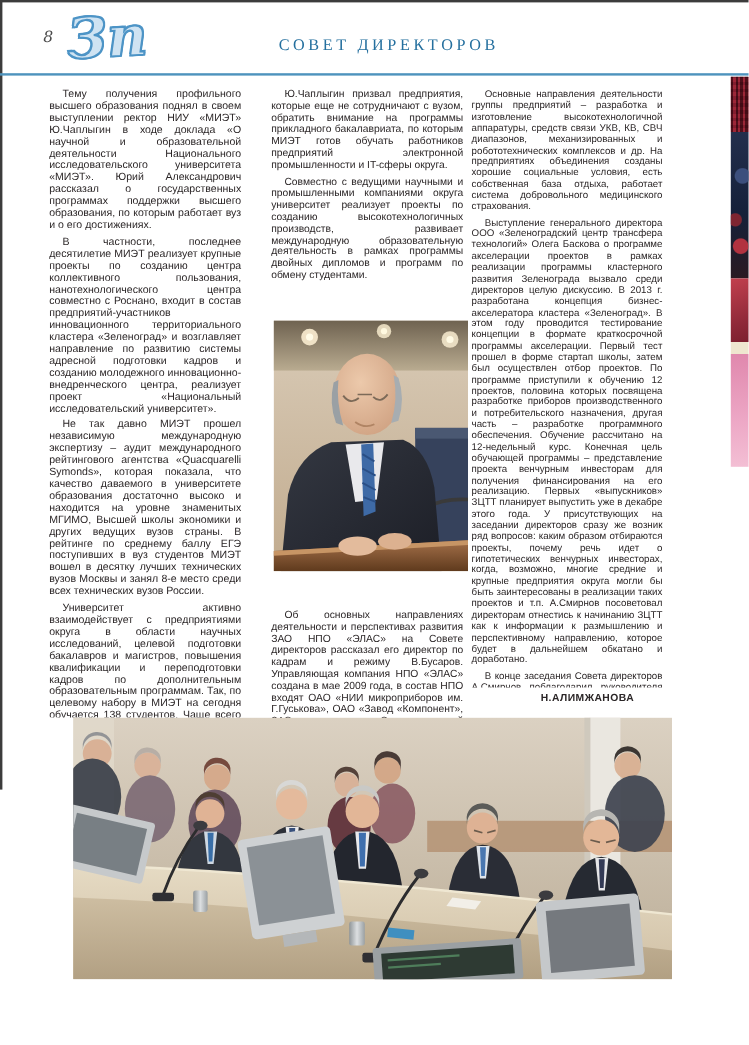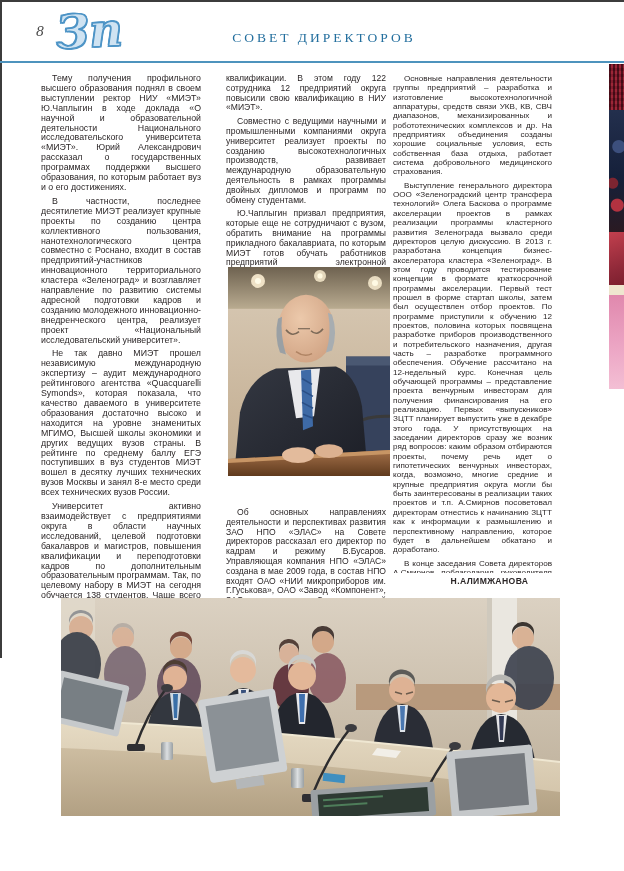--- a/index.html
+++ b/index.html
@@ -97,23 +97,22 @@
     <div class="strip seg4"></div>
   </aside>
 
   <section class="col col1">
       <p class="">Тему получения профильного высшего образования поднял в своем выступлении ректор НИУ «МИЭТ» Ю.Чаплыгин в ходе доклада «О научной и образовательной деятельности Национального исследовательского университета «МИЭТ». Юрий Александрович рассказал о государственных программах поддержки высшего образования, по которым работает вуз и о его достижениях.</p>
       <p class="">В частности, последнее десятилетие МИЭТ реализует крупные проекты по созданию центра коллективного пользования, нанотехнологического центра совместно с Роснано, входит в состав предприятий-участников инновационного территориального кластера «Зеленоград» и возглавляет направление по развитию системы адресной подготовки кадров и созданию молодежного инновационно-внедренческого центра, реализует проект «Национальный исследовательский университет».</p>
       <p class="">Не так давно МИЭТ прошел независимую международную экспертизу – аудит международного рейтингового агентства «Quacquarelli Symonds», которая показала, что качество даваемого в университете образования достаточно высоко и находится на уровне знаменитых МГИМО, Высшей школы экономики и других ведущих вузов страны. В рейтинге по среднему баллу ЕГЭ поступивших в вуз студентов МИЭТ вошел в десятку лучших технических вузов Москвы и занял 8-е место среди всех технических вузов России.</p>
       <p class="">Университет активно взаимодействует с предприятиями округа в области научных исследований, целевой подготовки бакалавров и магистров, повышения квалификации и переподготовки кадров по дополнительным образовательным программам. Так, по целевому набору в МИЭТ на сегодня обучается 138 студентов. Чаще всего выпускники университета находят работу на предприятиях Зеленограда и, как правило, там же, где проходили учебную практику.</p>
     </section>
   <section class="col col2-top">
-      <p class="no-indent">квалификации. В этом году 122 сотрудника 12 предприятий округа повысили свою квалификацию в НИУ «МИЭТ».</p>
+      <p class="">Ю.Чаплыгин призвал предприятия, которые еще не сотрудничают с вузом, обратить внимание на программы прикладного бакалавриата, по которым МИЭТ готов обучать работников предприятий электронной промышленности и IT-сферы округа.</p>
       <p class="">Совместно с ведущими научными и промышленными компаниями округа университет реализует проекты по созданию высокотехнологичных производств, развивает международную образовательную деятельность в рамках программы двойных дипломов и программ по обмену студентами.</p>
-      <p class="">Ю.Чаплыгин призвал предприятия, которые еще не сотрудничают с вузом, обратить внимание на программы прикладного бакалавриата, по которым МИЭТ готов обучать работников предприятий электронной промышленности и IT-сферы округа.</p>
     </section>
   <section class="col col2-bottom">
       <p class="">Об основных направлениях деятельности и перспективах развития ЗАО НПО «ЭЛАС» на Совете директоров рассказал его директор по кадрам и режиму В.Бусаров. Управляющая компания НПО «ЭЛАС» создана в мае 2009 года, в состав НПО входят ОАО «НИИ микроприборов им. Г.Гуськова», ОАО «Завод «Компонент», ЗАО «Солнечногорский электромеханический завод», ОАО «Завод микроприборов» в Конаково.</p>
     </section>
   <section class="col col3">
       <p class="">Основные направления деятельности группы предприятий – разработка и изготовление высокотехнологичной аппаратуры, средств связи УКВ, КВ, СВЧ диапазонов, механизированных и робототехнических комплексов и др. На предприятиях объединения созданы хорошие социальные условия, есть собственная база отдыха, работает система добровольного медицинского страхования.</p>
       <p class="">Выступление генерального директора ООО «Зеленоградский центр трансфера технологий» Олега Баскова о программе акселерации проектов в рамках реализации программы кластерного развития Зеленограда вызвало среди директоров целую дискуссию. В 2013 г. разработана концепция бизнес-акселератора кластера «Зеленоград». В этом году проводится тестирование концепции в формате краткосрочной программы акселерации. Первый тест прошел в форме стартап школы, затем был осуществлен отбор проектов. По программе приступили к обучению 12 проектов, половина которых посвящена разработке приборов производственного и потребительского назначения, другая часть – разработке программного обеспечения. Обучение рассчитано на 12-недельный курс. Конечная цель обучающей программы – представление проекта венчурным инвесторам для получения финансирования на его реализацию. Первых «выпускников» ЗЦТТ планирует выпустить уже в декабре этого года. У присутствующих на заседании директоров сразу же возник ряд вопросов: каким образом отбираются проекты, почему речь идет о гипотетических венчурных инвесторах, когда, возможно, многие средние и крупные предприятия округа могли бы быть заинтересованы в реализации таких проектов и т.п. А.Смирнов посоветовал директорам отнестись к начинанию ЗЦТТ как к информации к размышлению и перспективному направлению, которое будет в дальнейшем обкатано и доработано.</p>
       <p class="">В конце заседания Совета директоров А.Смирнов поблагодарил руководителя ДНПиП Москвы О.Бочарова за содержательный доклад и выразил надежду на дальнейшее плодотворное сотрудничество.</p>
     </section>
   <div class="author">Н.АЛИМЖАНОВА</div>

